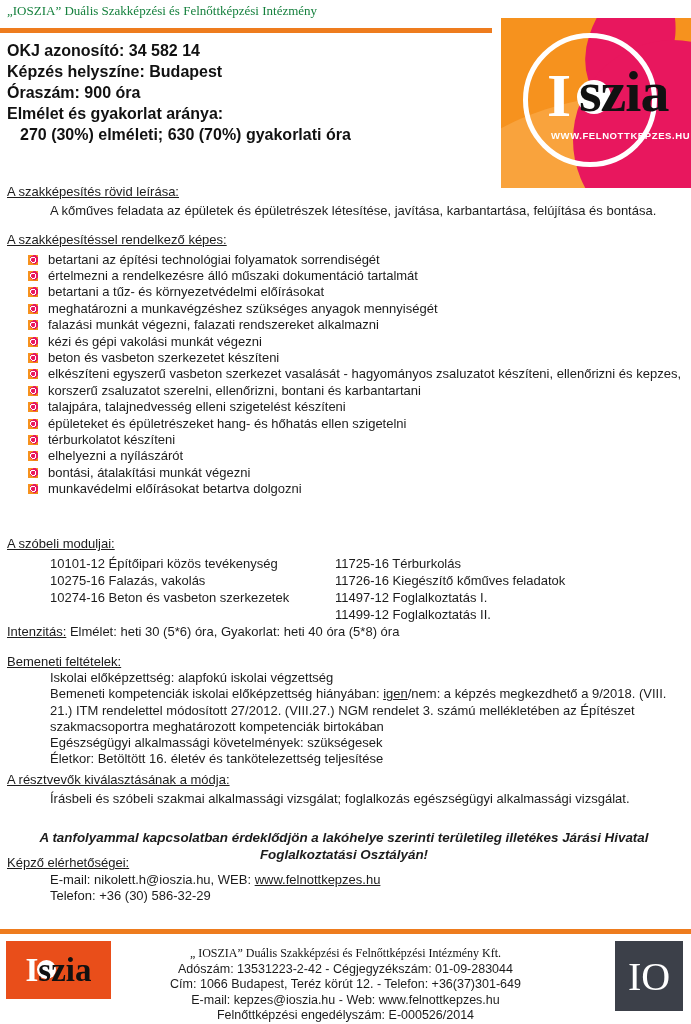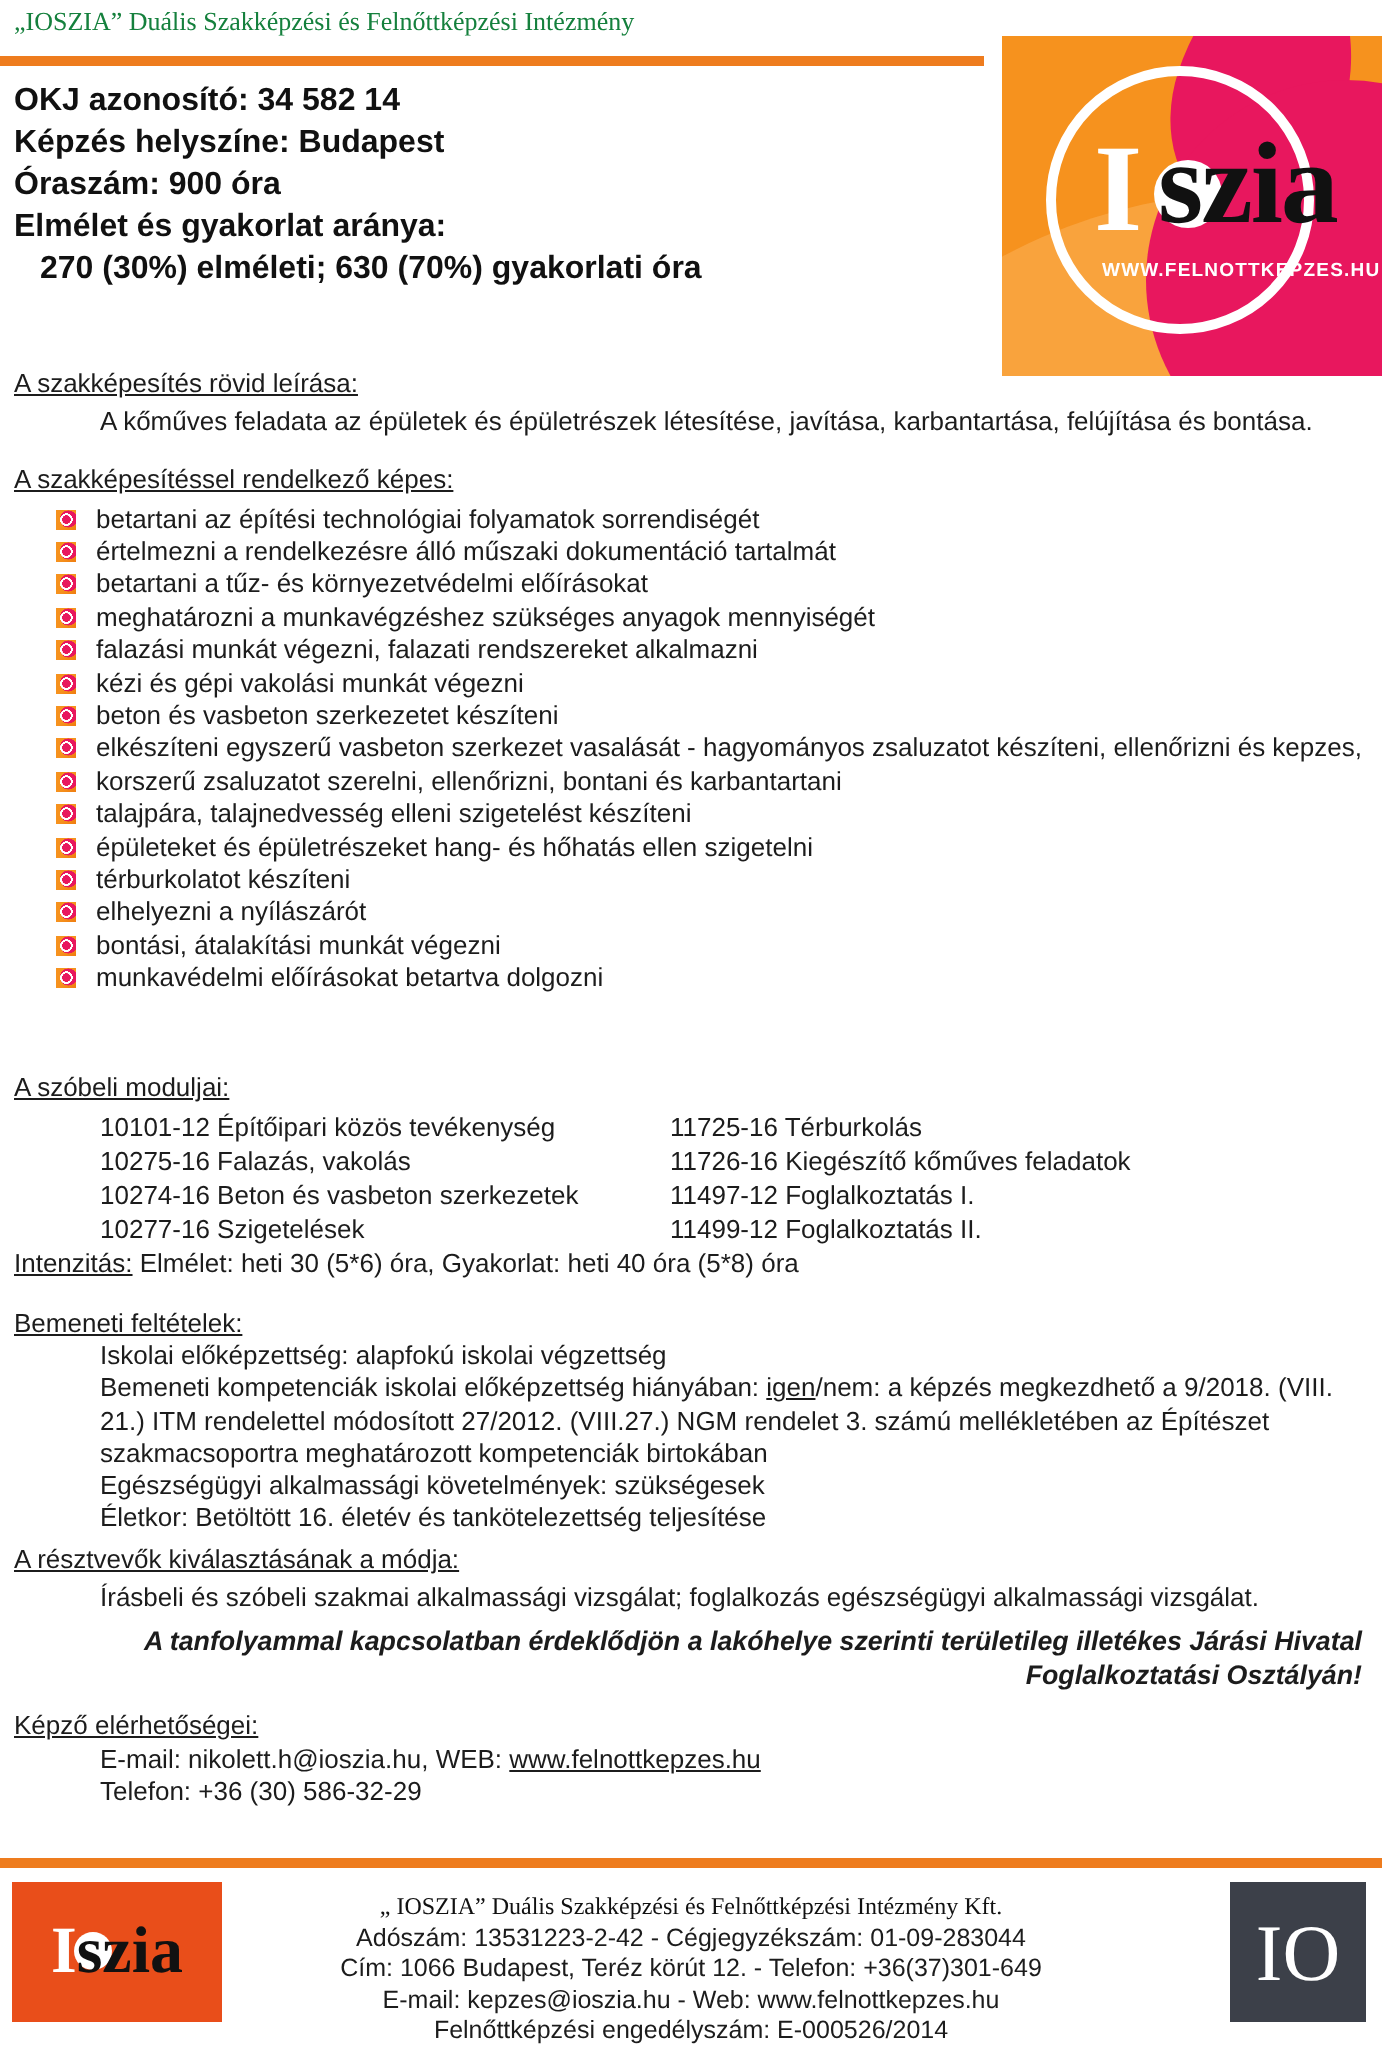--- a/index.html
+++ b/index.html
@@ -56,27 +56,27 @@
 
   
   .modules { display:flex; padding-left:43px; line-height:17px; }
   .modules .col-left { width:285px; }
 
   
   .entry-lines { line-height:16.2px; }
   .inline-u { text-decoration:underline; }
 
   
-  .notice { text-align:right; font-weight:bold; font-style:italic; font-size:13.4px; line-height:17px; }
+  .notice { text-align:center; font-weight:bold; font-style:italic; font-size:13.4px; line-height:17px;margin-top:17px; }
 
   .weblink { color:#1c1c1c; text-decoration:underline; cursor:pointer; }
 
   
   .footer-rule { position:absolute; top:929px; left:0; width:691px; height:5px; background:#ee7c1e; }
-  .footer-logo-left { position:absolute; top:941px; left:6px; width:105px; height:70px;
+  .footer-logo-left { position:absolute; top:941px; left:6px; width:105px; height:58px;
         background:#e94e1a; display:flex; align-items:center; justify-content:center; }
   .footer-logo-left .wordmark { position:relative; font-family:"Liberation Serif", serif;
         font-weight:bold; font-size:33px; color:#111; }
   .footer-logo-left .fi { color:#fff; }
   .footer-logo-left .s-dot { position:absolute; left:12px; top:8px; width:19px; height:19px;
         background:#fff; border-radius:50%; }
   .footer-logo-left .fszia { position:relative; }
   .footer-logo-right { position:absolute; top:941px; left:615px; width:68px; height:70px;
         background:#3c4049; display:flex; align-items:center; justify-content:center; }
   .footer-logo-right .io { font-family:"Liberation Serif", serif; font-size:40px; color:#fff; }
@@ -182,21 +182,20 @@
     </ul>
   </div>
 
   <div class="sec" style="top:536px;">
     <div class="h-underline">A szóbeli moduljai:</div>
     <div class="modules" style="margin-top:2px;">
       <div class="col-left">
         <div>10101-12 Építőipari közös tevékenység</div>
         <div>10275-16 Falazás, vakolás</div>
         <div>10274-16 Beton és vasbeton szerkezetek</div>
-        <div>10277-16 Szigetelések</div>
       </div>
       <div class="col-right">
         <div>11725-16 Térburkolás</div>
         <div>11726-16 Kiegészítő kőműves feladatok</div>
         <div>11497-12 Foglalkoztatás I.</div>
         <div>11499-12 Foglalkoztatás II.</div>
       </div>
     </div>
   </div>
 

